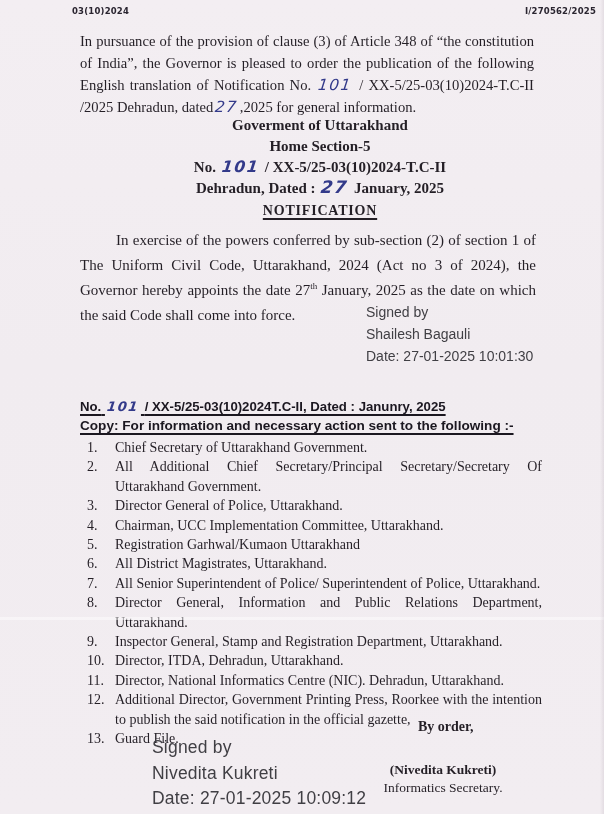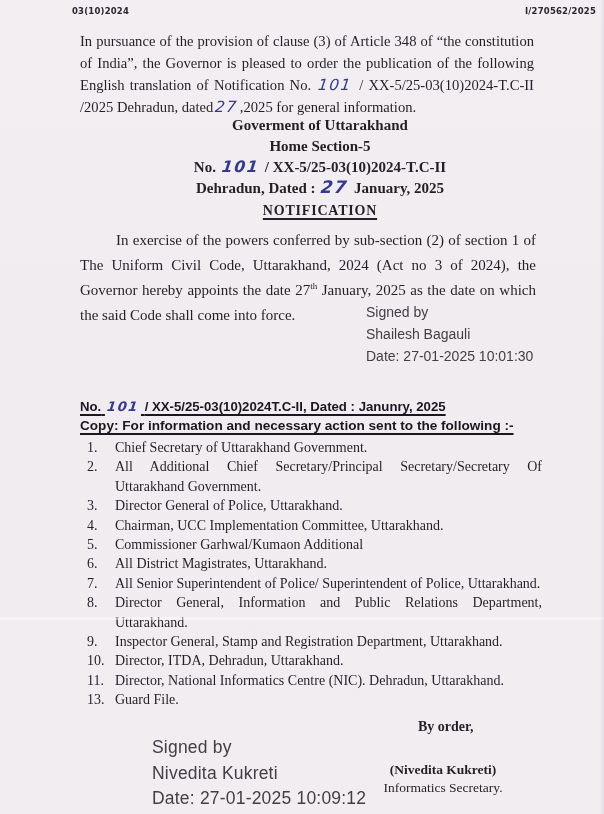--- a/index.html
+++ b/index.html
@@ -136,21 +136,21 @@
     <div class="li">
         <span class="num">3.</span>
         <span class="txt">Director General of Police, Uttarakhand.</span>
       </div>
     <div class="li">
         <span class="num">4.</span>
         <span class="txt">Chairman, UCC Implementation Committee, Uttarakhand.</span>
       </div>
     <div class="li">
         <span class="num">5.</span>
-        <span class="txt">Commissioner Garhwal/Kumaon Additional</span>
+        <span class="txt">Registration Garhwal/Kumaon Uttarakhand</span>
       </div>
     <div class="li">
         <span class="num">6.</span>
         <span class="txt">All District Magistrates, Uttarakhand.</span>
       </div>
     <div class="li">
         <span class="num">7.</span>
         <span class="txt">All Senior Superintendent of Police/ Superintendent of Police, Uttarakhand.</span>
       </div>
     <div class="li">
@@ -161,20 +161,24 @@
         <span class="num">9.</span>
         <span class="txt">Inspector General, Stamp and Registration Department, Uttarakhand.</span>
       </div>
     <div class="li">
         <span class="num">10.</span>
         <span class="txt">Director, ITDA, Dehradun, Uttarakhand.</span>
       </div>
     <div class="li">
         <span class="num">11.</span>
         <span class="txt">Director, National Informatics Centre (NIC). Dehradun, Uttarakhand.</span>
+      </div>
+    <div class="li">
+        <span class="num">12.</span>
+        <span class="txt">Additional Director, Government Printing Press, Roorkee with the intention to publish the said notification in the official gazette,</span>
       </div>
     <div class="li">
         <span class="num">13.</span>
         <span class="txt">Guard File.</span>
       </div>
   </div>
 
   <div id="byorder">By order,</div>
 
   <div id="sig2">

